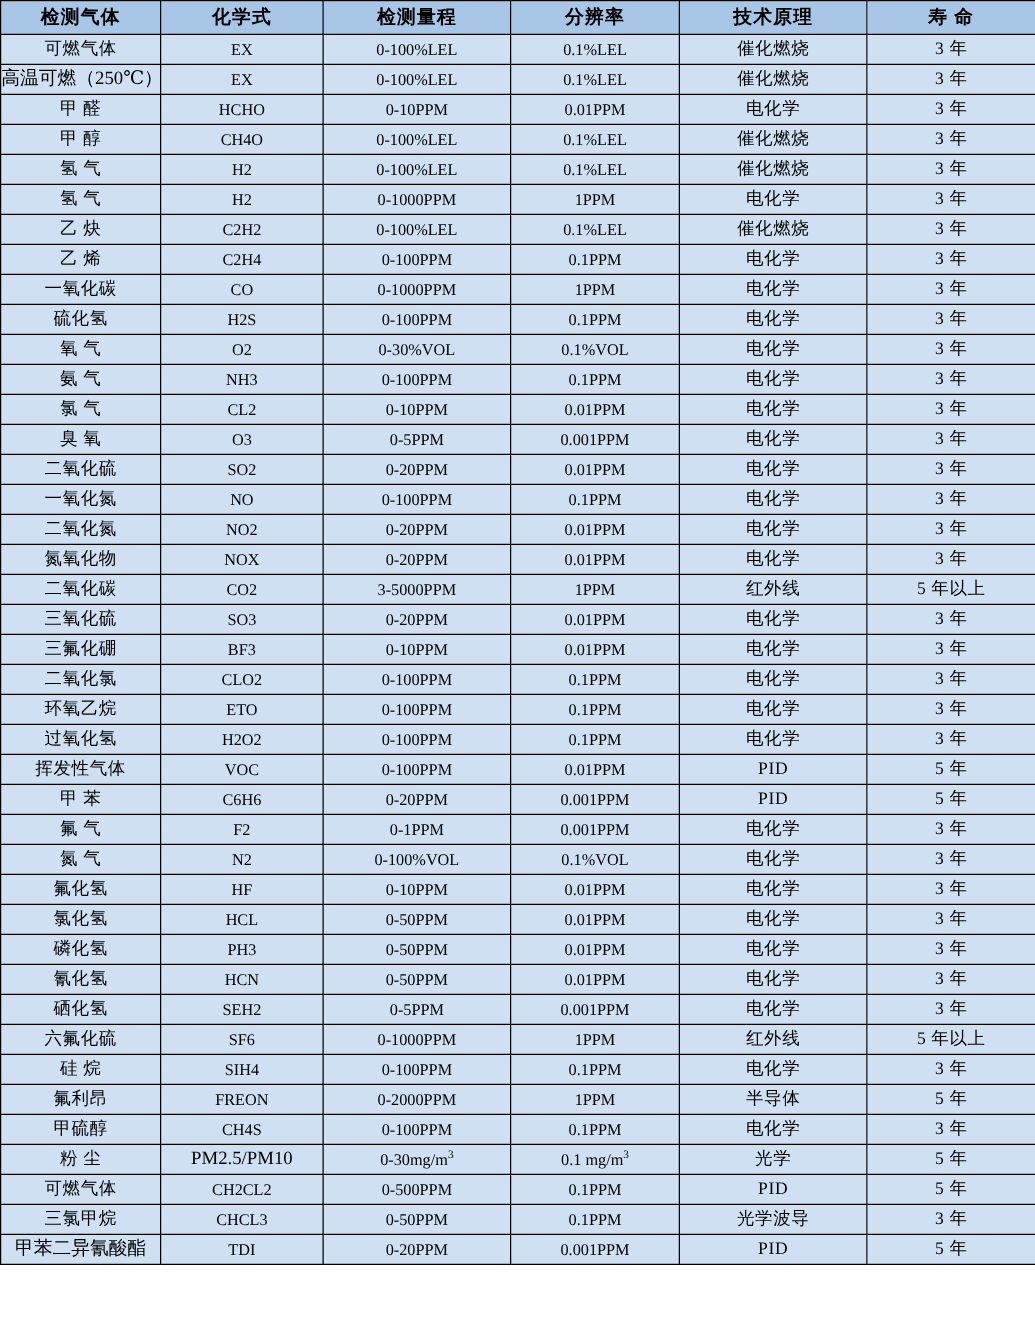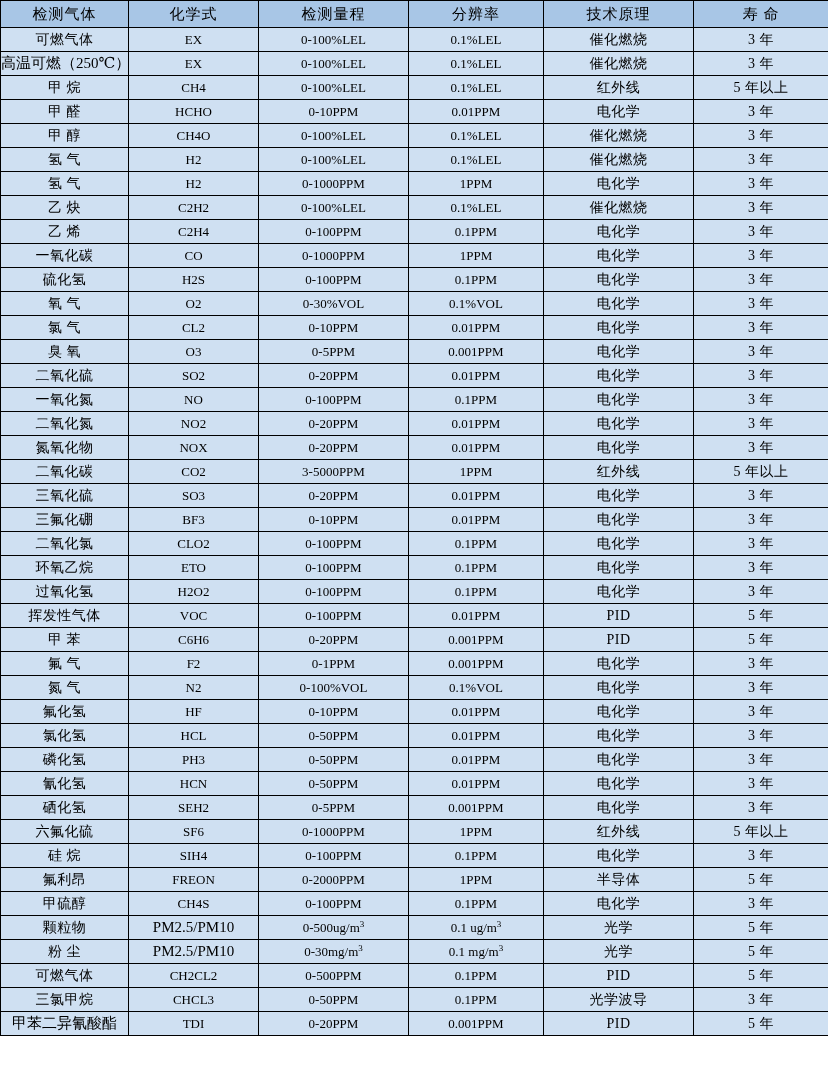--- a/index.html
+++ b/index.html
@@ -30,21 +30,21 @@
     vertical-align: middle;
     padding: 0;
     height: 23px;
     line-height: 23px;
     overflow: hidden;
     white-space: nowrap;
   }
   #gas-table thead th {
     background: #a8c6e6;
     font-size: 15px;
-    font-weight: normal;
+    font-weight: bold;
     height: 26px;
     line-height: 26px;
     letter-spacing: 1px;
   }
   #gas-table tbody td {
     background: #cfe0f2;
     font-size: 13px;
   }
   #gas-table tbody td.cn {
     font-size: 14px;
@@ -97,28 +97,20 @@
       </tr>
       <tr>
         <td class="cn small">高温可燃（250℃）</td>
         <td class="mono">EX</td>
         <td class="mono">0-100%LEL</td>
         <td class="mono">0.1%LEL</td>
         <td class="cn">催化燃烧</td>
         <td class="cn">3 年</td>
       </tr>
       <tr>
-        <td class="cn">甲 烷</td>
-        <td class="mono">CH4</td>
-        <td class="mono">0-100%LEL</td>
-        <td class="mono">0.1%LEL</td>
-        <td class="cn">红外线</td>
-        <td class="cn">5 年以上</td>
-      </tr>
-      <tr>
         <td class="cn">甲 醛</td>
         <td class="mono">HCHO</td>
         <td class="mono">0-10PPM</td>
         <td class="mono">0.01PPM</td>
         <td class="cn">电化学</td>
         <td class="cn">3 年</td>
       </tr>
       <tr>
         <td class="cn">甲 醇</td>
         <td class="mono">CH4O</td>
@@ -173,20 +165,28 @@
         <td class="mono">0-100PPM</td>
         <td class="mono">0.1PPM</td>
         <td class="cn">电化学</td>
         <td class="cn">3 年</td>
       </tr>
       <tr>
         <td class="cn">氧 气</td>
         <td class="mono">O2</td>
         <td class="mono">0-30%VOL</td>
         <td class="mono">0.1%VOL</td>
+        <td class="cn">电化学</td>
+        <td class="cn">3 年</td>
+      </tr>
+      <tr>
+        <td class="cn">氨 气</td>
+        <td class="mono">NH3</td>
+        <td class="mono">0-100PPM</td>
+        <td class="mono">0.1PPM</td>
         <td class="cn">电化学</td>
         <td class="cn">3 年</td>
       </tr>
       <tr>
         <td class="cn">氯 气</td>
         <td class="mono">CL2</td>
         <td class="mono">0-10PPM</td>
         <td class="mono">0.01PPM</td>
         <td class="cn">电化学</td>
         <td class="cn">3 年</td>
@@ -377,28 +377,20 @@
       </tr>
       <tr>
         <td class="cn">甲硫醇</td>
         <td class="mono">CH4S</td>
         <td class="mono">0-100PPM</td>
         <td class="mono">0.1PPM</td>
         <td class="cn">电化学</td>
         <td class="cn">3 年</td>
       </tr>
       <tr>
-        <td class="cn">颗粒物</td>
-        <td class="mono small">PM2.5/PM10</td>
-        <td class="mono">0-500ug/m<sup>3</sup></td>
-        <td class="mono">0.1 ug/m<sup>3</sup></td>
-        <td class="cn">光学</td>
-        <td class="cn">5 年</td>
-      </tr>
-      <tr>
         <td class="cn">粉 尘</td>
         <td class="mono small">PM2.5/PM10</td>
         <td class="mono">0-30mg/m<sup>3</sup></td>
         <td class="mono">0.1 mg/m<sup>3</sup></td>
         <td class="cn">光学</td>
         <td class="cn">5 年</td>
       </tr>
       <tr>
         <td class="cn">可燃气体</td>
         <td class="mono">CH2CL2</td>

